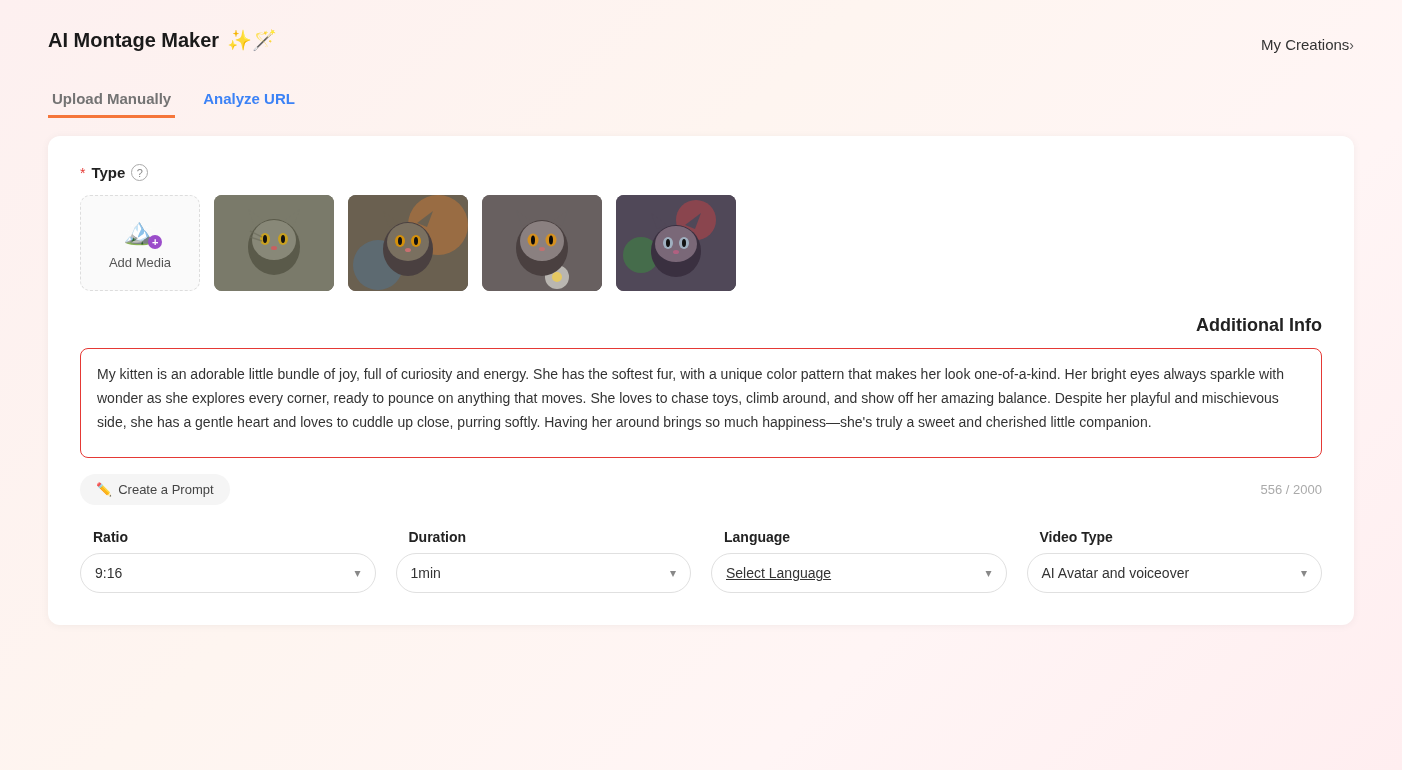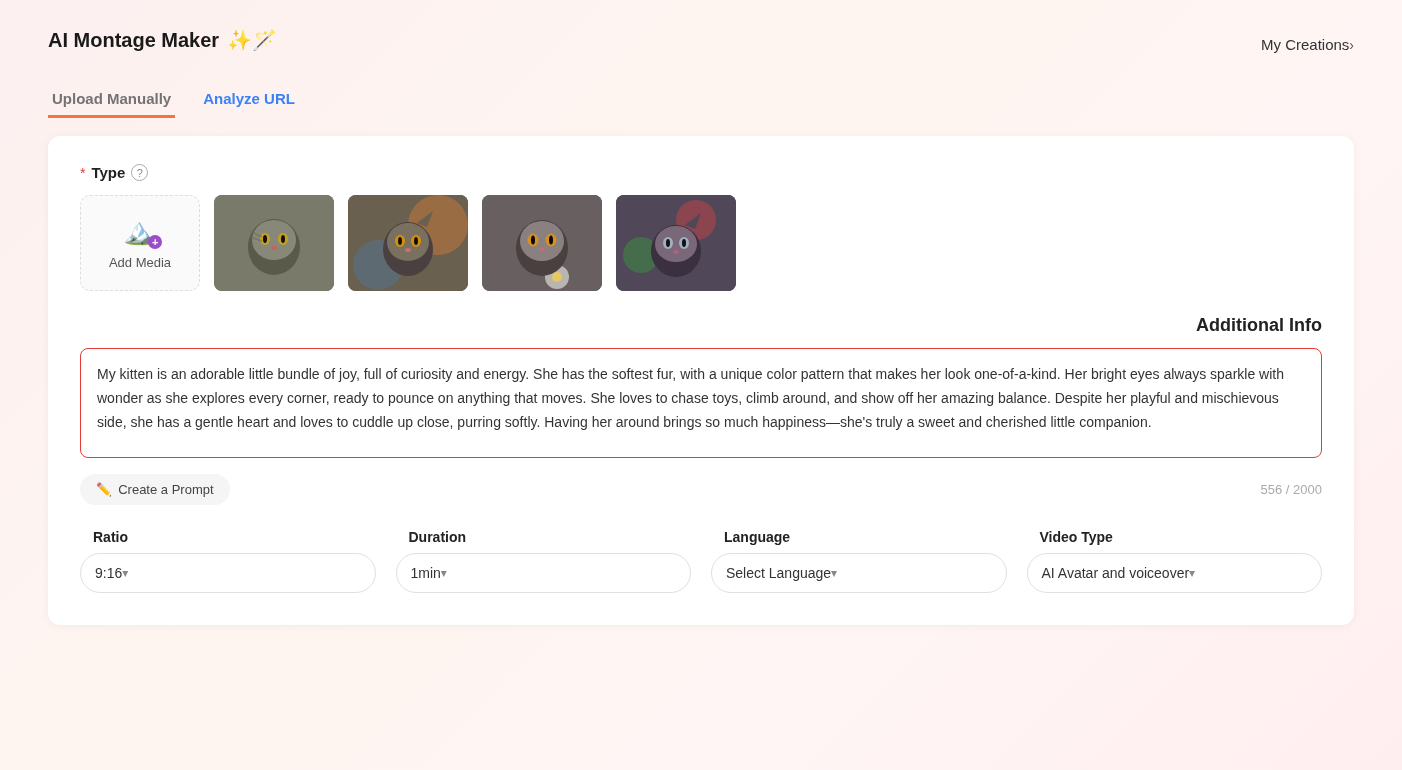--- a/index.html
+++ b/index.html
@@ -223,20 +223,21 @@
     .setting-label {
       font-size: 14px;
       font-weight: 600;
       color: #222;
       padding-left: 13px;
     }
 
     .setting-select {
       display: flex;
       align-items: center;
+      justify-content: space-between;
       border: 1.5px solid #e0e0e0;
       border-radius: 20px;
       padding: 11px 14px;
       font-size: 14px;
       color: #333;
       cursor: pointer;
       background: #fff;
     }
 
     .setting-select .value {
@@ -244,20 +245,21 @@
       color: #333;
     }
 
     .setting-select .chevron-down {
       font-size: 12px;
       color: #888;
     }
 
     .placeholder-text {
       color: #bbb;
+      text-decoration: underline;
     }
 
     
     .cat-img-1 {
       background: linear-gradient(160deg, #7a7a6a 0%, #5a5a4a 30%, #8a8a7a 60%, #4a4a3a 100%);
     }
     .cat-img-2 {
       background: linear-gradient(160deg, #6a6a5a 0%, #4a4040 30%, #8a7060 50%, #3a3030 100%);
     }
     .cat-img-3 {

